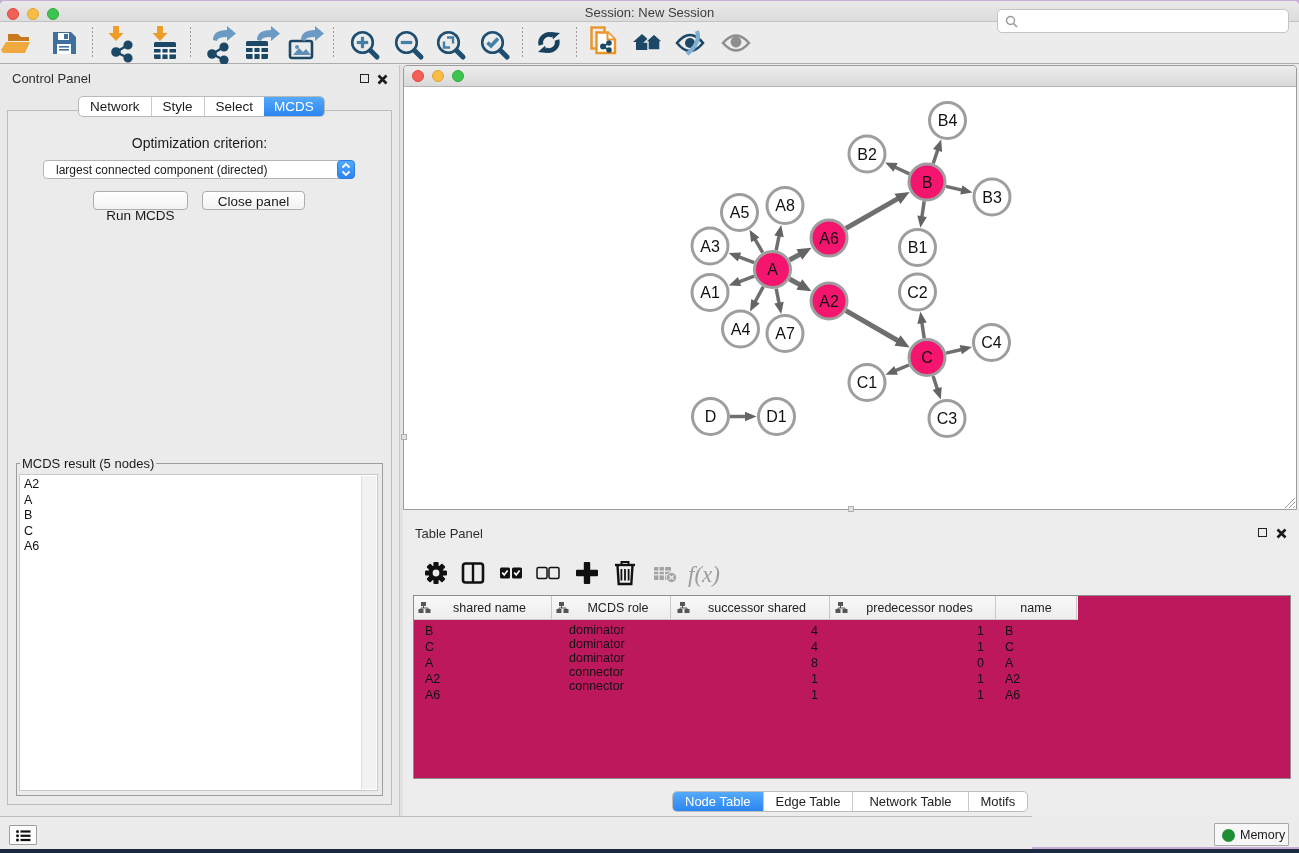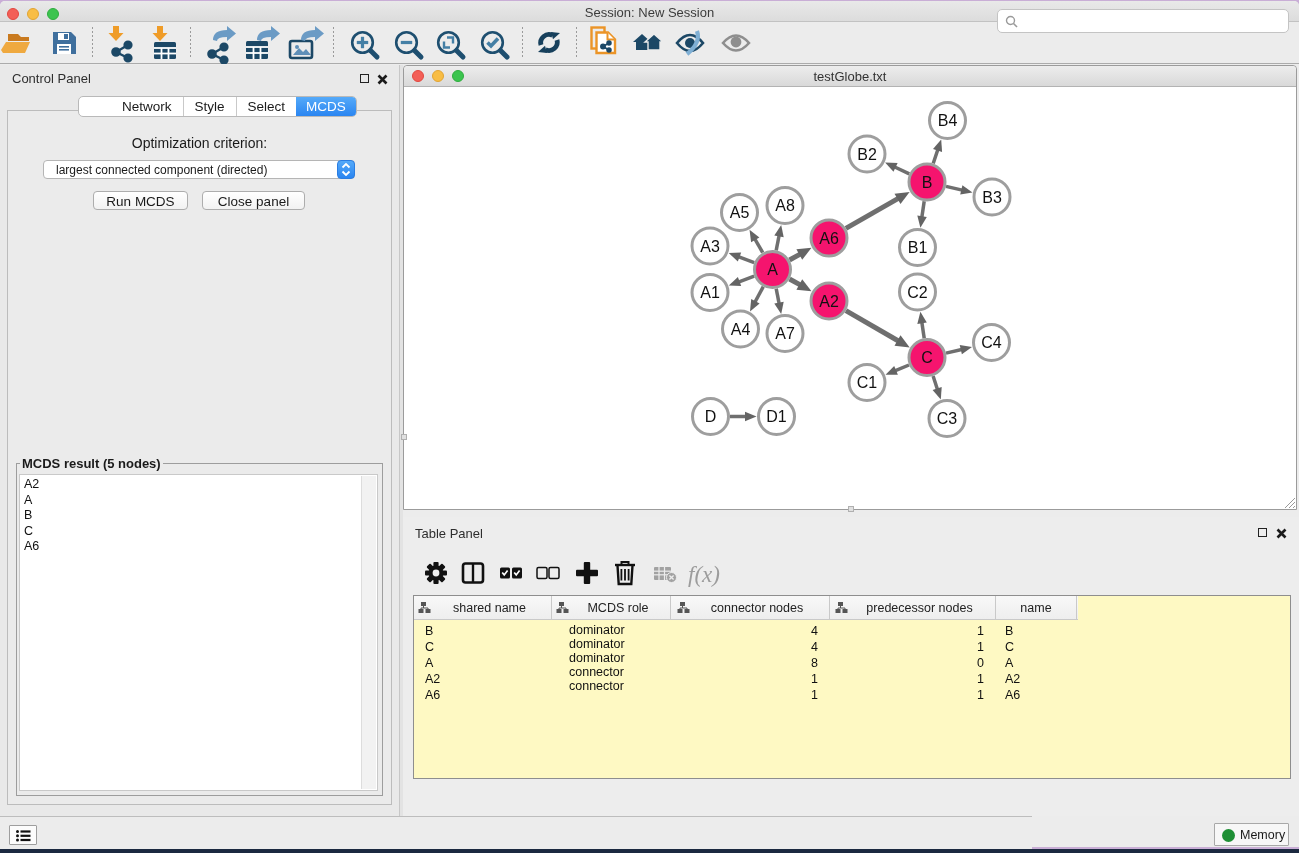--- a/index.html
+++ b/index.html
@@ -20,21 +20,21 @@
   border:1px solid #c4c4c4; border-radius:5px; }
 #ctrlpanel { position:absolute; left:0; top:65px; width:399px; height:751px; background:#e9e9e9; }
 #ctrltitle { position:absolute; left:12px; top:71px; font-size:13px; color:#2e2e2e;text-align:center; }
 #ctrlbody { position:absolute; left:7px; top:110px; width:385px; height:695px; background:#ebebeb; border:1px solid #bcbcbc; }
 #vdivider { position:absolute; left:399px; top:65px; width:4px; height:751px; background:#e3e3e3; border-left:1px solid #c7c7c7; }
 #gwin { position:absolute; left:403px; top:65px; width:894px; height:445px; background:#fff; border:1px solid #9b9b9b; border-radius:4px 4px 0 0; }
 #gtitle { position:absolute; left:0; top:0; width:892px; height:21px; background:linear-gradient(#ededed,#d9d9d9); border-bottom:1px solid #b3b3b3; border-radius:4px 4px 0 0; }
 #gtitle .t { position:absolute; width:100%; text-align:center; top:3px; font-size:13px; color:#333; }
 #tablepanel { position:absolute; left:403px; top:517px; width:896px; height:299px; background:#ededed; }
 #tptitle { position:absolute; left:12px; top:9px; font-size:13px; color:#2e2e2e; }
-#tablebox { position:absolute; left:10px; top:78px; width:878px; height:184px; background:#fef9c3; border:1px solid #8e8e8e; }
+#tablebox { position:absolute; left:10px; top:78px; width:878px; height:184px; background:#be185d; border:1px solid #8e8e8e; }
 #thead { position:absolute; left:0; top:0; width:664px; height:24px; background:linear-gradient(#f8f8f8,#eee); border-bottom:1px solid #c9c9c9; }
 .thcell { position:absolute; top:0; height:24px; border-right:1px solid #c9c9c9; }
 .thlabel { position:absolute; width:100%; text-align:center; top:5px; font-size:12.5px; color:#222; }
 .trow { position:absolute; font-size:12.5px; color:#111; }
 #btabs { position:absolute; left:269px; top:274px; height:21px; display:flex; border:1px solid #bdbdbd; border-radius:5px; background:#fff; }
 .btab { font-size:13px; color:#222; padding:2px 12px 0 12px; border-right:1px solid #c9c9c9; }
 #statusbar { position:absolute; left:0; top:816px; width:1032px; height:33px; background:#ececec; border-top:1px solid #bdbdbd; }
 #bottomstrip { position:absolute; left:0; top:849px; width:1299px; height:4px; background:#1b2940; }
 .macbtn { border:1px solid #adadad; border-radius:4px; background:linear-gradient(#ffffff,#f2f2f2); position:absolute; }
 .bluegrad { background:linear-gradient(#55aaf9,#2a85f1); color:#fff; }
@@ -195,53 +195,52 @@
       <circle cx="5.5" cy="5.5" r="4" fill="none" stroke="#9a9a9a" stroke-width="1.4"></circle>
       <line x1="8.5" y1="8.5" x2="12" y2="12" stroke="#9a9a9a" stroke-width="1.6"></line>
     </svg>
 </div>
 <div id="ctrlpanel"></div>
 <div id="ctrltitle">Control Panel</div>
 <div class="abs" style="left:360px;top:74px;width:9px;height:9px;border:1.6px solid #222;"></div>
 <svg class="abs" style="left:377px;top:74px" width="11" height="11" viewBox="0 0 11 11">
     <path d="M1.5 1.5 L9.5 9.5 M9.5 1.5 L1.5 9.5" stroke="#1a1a1a" stroke-width="2.6"></path>
   </svg>
-<div class="abs" id="ctabs" style="left:78px;top:96px;height:21px;display:flex;border:1px solid #b9b9b9;border-radius:5px;background:#fff;font-size:13.5px;color:#1a1a1a;z-index:5;padding-left:32px;">
+<div class="abs" id="ctabs" style="left:78px;top:96px;height:21px;display:flex;border:1px solid #b9b9b9;border-radius:5px;background:#fff;font-size:13.5px;color:#1a1a1a;z-index:5;">
   <div style="padding:2px 11px 0;border-right:1px solid #c9c9c9;">Network</div>
   <div style="padding:2px 11px 0;border-right:1px solid #c9c9c9;">Style</div>
   <div style="padding:2px 11px 0;border-radius:8px;">Select</div>
   <div class="bluegrad" style="padding:2px 10px 0;border-radius:0 4px 4px 0;">MCDS</div>
 </div>
 <div id="ctrlbody"></div>
 <div class="abs" style="left:0;top:135px;width:399px;text-align:center;font-size:14px;color:#1a1a1a;">Optimization criterion:</div>
 <div class="abs" style="left:43px;top:160px;width:312px;height:19px;background:#fff;border:1px solid #b5b5b5;border-radius:4px;">
   <div style="position:absolute;left:12px;top:1.5px;font-size:12px;color:#1a1a1a;">largest connected component (directed)</div>
   <div class="bluegrad" style="position:absolute;right:-1px;top:-1px;width:18px;height:19px;border-radius:4px;border:1px solid #2a7de2;">
     <svg width="12" height="13" viewBox="0 0 12 13" style="position:absolute;left:2px;top:2px">
         <path d="M2.5 4.5 L6 1 L9.5 4.5 M2.5 8.5 L6 12 L9.5 8.5" stroke="#fff" stroke-width="1.8" fill="none"></path>
       </svg>
   </div>
 </div>
 <div class="macbtn" style="left:93px;top:191px;width:95px;height:19px;">
-    <div style="text-align:center;margin-top:2px;font-size:13.5px;color:#1a1a1a;">Run MCDS</div>
+    <div style="text-align:center;margin-top:16px;font-size:13.5px;color:#1a1a1a;">Run MCDS</div>
   </div>
 <div class="macbtn" style="left:202px;top:191px;width:103px;height:19px;">
     <div style="text-align:center;margin-top:2px;font-size:13.5px;color:#1a1a1a;">Close panel</div>
   </div>
 <fieldset class="abs" style="left:16px;top:456px;width:367px;height:340px;border:1px solid #9d9d9d;background:#ebebeb;">
-  <legend style="font-size:13px;color:#1a1a1a;margin-left:3px;padding:0 2px;font-weight:bold;">MCDS result (5 nodes)</legend>
+  <legend style="font-size:13px;color:#1a1a1a;margin-left:3px;padding:0 2px;">MCDS result (5 nodes)</legend>
 </fieldset>
 <div class="abs" style="left:19px;top:474px;width:359px;height:317px;background:#fff;border:1px solid #c9c9c9;">
   <div style="padding:2px 0 0 4px;font-size:12.5px;line-height:15.6px;color:#111;">A2<br>A<br>B<br>C<br>A6</div>
   <div style="position:absolute;right:1px;top:1px;width:15px;height:313px;background:#f2f2f2;border-left:1px solid #ddd;"></div>
 </div>
 <div id="vdivider"></div>
 <div id="gwin">
   <div id="gtitle">
-    <div class="t">testGlobe.txt</div>
     <div class="tl" style="left:8px;top:4px;background:#f35f57;border:1px solid #e24840;"></div>
     <div class="tl" style="left:28px;top:4px;background:#f8bd44;border:1px solid #e2a433;"></div>
     <div class="tl" style="left:48px;top:4px;background:#3cc44f;border:1px solid #2fad3f;"></div>
   </div>
   <svg style="position:absolute;right:1px;bottom:1px" width="12" height="12" viewBox="0 0 12 12">
       <g stroke="#9a9a9a" stroke-width="1">
         <line x1="2" y1="12" x2="12" y2="2"></line>
         <line x1="6" y1="12" x2="12" y2="6"></line>
         <line x1="10" y1="12" x2="12" y2="10"></line>
       </g>
@@ -398,21 +397,21 @@
   </svg>
   <div id="tablebox">
     <div id="thead">
       <div class="thcell" style="left:0;width:138px;">
           <div class="thlabel" style="padding-left:14px;">shared name</div>
         </div>
       <div class="thcell" style="left:138px;width:119px;">
           <div class="thlabel" style="padding-left:14px;">MCDS role</div>
         </div>
       <div class="thcell" style="left:257px;width:159px;">
-          <div class="thlabel" style="padding-left:14px;">connector nodes</div>
+          <div class="thlabel" style="padding-left:14px;">successor shared</div>
         </div>
       <div class="thcell" style="left:416px;width:166px;">
           <div class="thlabel" style="padding-left:14px;">predecessor nodes</div>
         </div>
       <div class="thcell" style="left:582px;width:81px;">
           <div class="thlabel">name</div>
         </div>
       <svg width="664" height="24" style="position:absolute">
           <g fill="#555">
             <g transform="translate(7,6)">
@@ -441,20 +440,26 @@
             </g>
           </g>
         </svg>
     </div>
     <div class="trow" style="left:11px;top:27px;line-height:16px;">B<br>C<br>A<br>A2<br>A6</div>
     <div class="trow" style="left:155px;top:27px;line-height:14px;">dominator<br>dominator<br>dominator<br>connector<br>connector</div>
     <div class="trow" style="left:300px;top:27px;width:104px;line-height:16px;text-align:right;">4<br>4<br>8<br>1<br>1</div>
     <div class="trow" style="left:470px;top:27px;width:100px;line-height:16px;text-align:right;">1<br>1<br>0<br>1<br>1</div>
     <div class="trow" style="left:591px;top:27px;line-height:16px;">B<br>C<br>A<br>A2<br>A6</div>
   </div>
+  <div id="btabs">
+    <div class="btab bluegrad" style="border-radius:4px 0 0 4px;color:#fff;">Node Table</div>
+    <div class="btab">Edge Table</div>
+    <div class="btab" style="padding:2px 16px 0;">Network Table</div>
+    <div class="btab" style="border-right:none;">Motifs</div>
+  </div>
 </div>
 <div id="statusbar">
   <div style="position:absolute;left:9px;top:8px;width:28px;height:20px;background:#fcfcfc;border:1px solid #9e9e9e;border-radius:1px;">
     <svg width="15" height="12" viewBox="0 0 15 12" style="position:absolute;left:6px;top:4px">
         <g fill="#111">
           <circle cx="1.5" cy="1.5" r="1.5"></circle>
           <circle cx="1.5" cy="5.8" r="1.5"></circle>
           <circle cx="1.5" cy="10" r="1.5"></circle>
           <rect x="4.5" y="0.4" width="10" height="2.2"></rect>
           <rect x="4.5" y="4.7" width="10" height="2.2"></rect>

